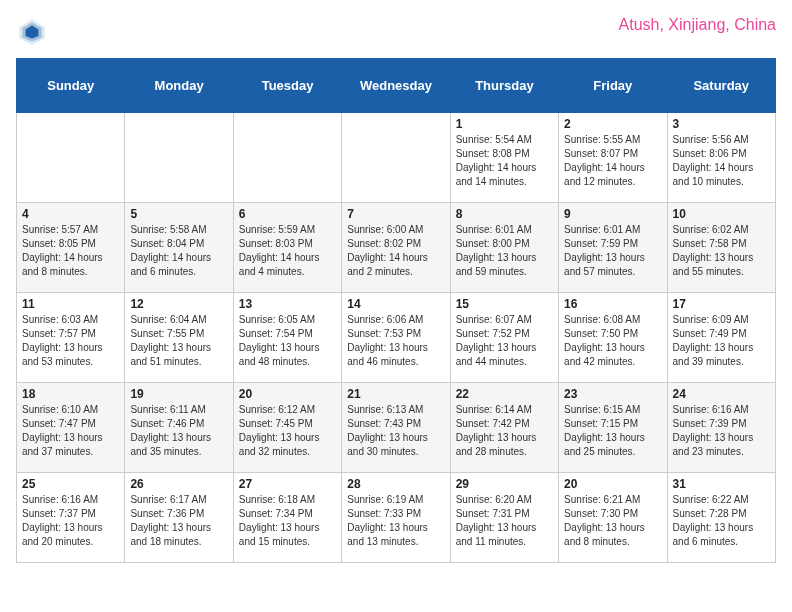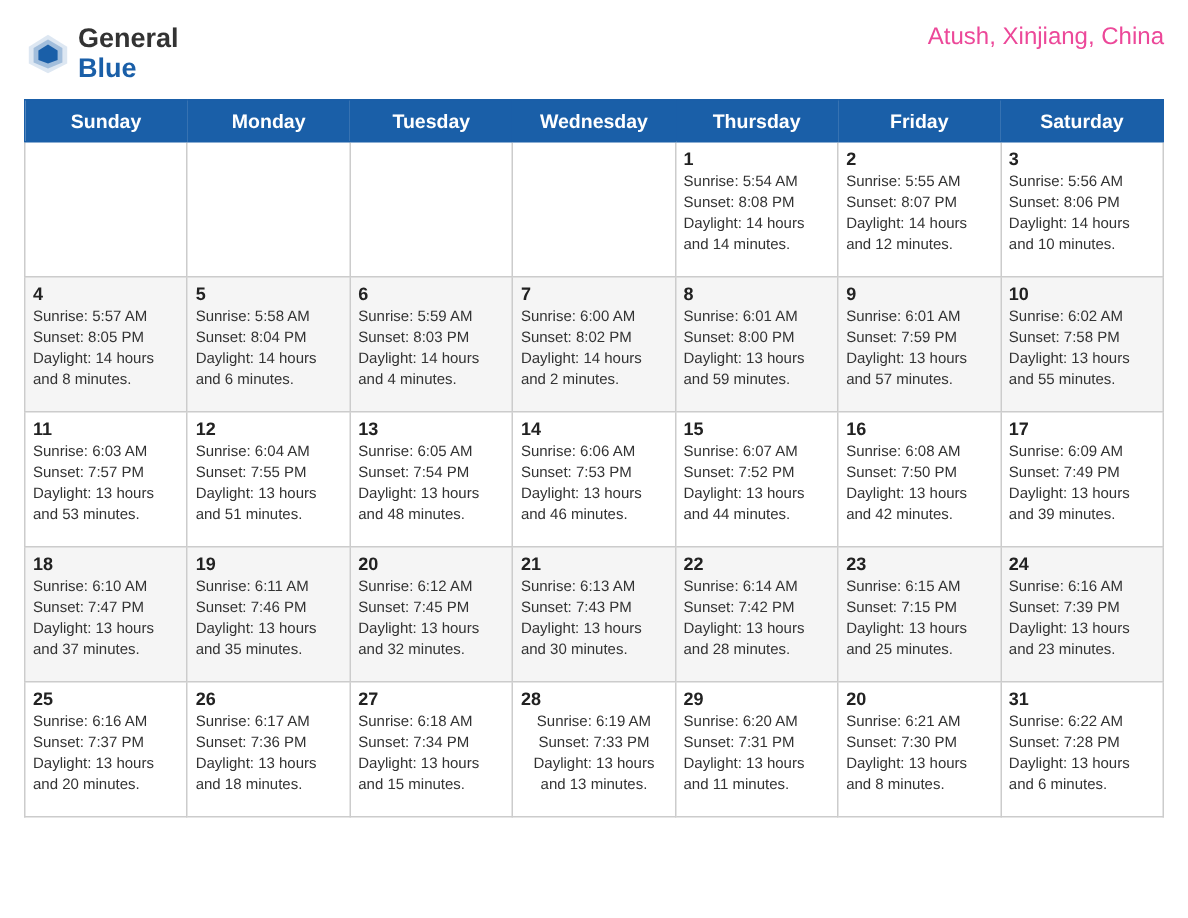--- a/index.html
+++ b/index.html
@@ -45,21 +45,21 @@
       color: #ec4899;
     }
     table {
       width: 100%;
       border-collapse: collapse;
       table-layout: fixed;
     }
     thead th {
       background-color: #1a5fa8;
       color: #fff;
-      padding: 6px 4px;
+      padding: 19px 4px;
       font-size: 13px;
       font-weight: bold;
       text-align: center;
       border: 1px solid #1a5fa8;
     }
     tbody td {
       border: 1px solid #ccc;
       vertical-align: top;
       padding: 4px 5px;
       font-size: 10.5px;
@@ -90,24 +90,20 @@
 </head>
 <body>
 
 <div class="header">
   <div class="logo">
     <svg class="logo-icon" viewBox="0 0 40 40" xmlns="http://www.w3.org/2000/svg">
       <polygon points="20,4 36,14 36,28 20,36 4,28 4,14" fill="#1a5fa8" opacity="0.15"></polygon>
       <polygon points="20,8 32,15 32,27 20,32 8,27 8,15" fill="#1a5fa8" opacity="0.3"></polygon>
       <polygon points="20,12 28,17 28,25 20,28 12,25 12,17" fill="#1a5fa8"></polygon>
     </svg>
-    <div class="logo-text">
-      <div class="general">General</div>
-      <div class="blue">Blue</div>
-    </div>
   </div>
   <div class="title-block">
     <div class="location">Atush, Xinjiang, China</div>
   </div>
 </div>
 
 <table>
   <thead>
     <tr>
     <th>Sunday</th>
@@ -317,21 +313,21 @@
         </td>
         <td>
           <div class="day-number">27</div>
           <div class="day-info" style="white-space: pre-line;">Sunrise: 6:18 AM
 Sunset: 7:34 PM
 Daylight: 13 hours
 and 15 minutes.</div>
         </td>
         <td>
           <div class="day-number">28</div>
-          <div class="day-info" style="white-space: pre-line; text-align: center;">Sunrise: 6:19 AM
+          <div class="day-info" style="white-space: pre-line;">Sunrise: 6:19 AM
 Sunset: 7:33 PM
 Daylight: 13 hours
 and 13 minutes.</div>
         </td>
         <td>
           <div class="day-number">29</div>
           <div class="day-info" style="white-space: pre-line;">Sunrise: 6:20 AM
 Sunset: 7:31 PM
 Daylight: 13 hours
 and 11 minutes.</div>

